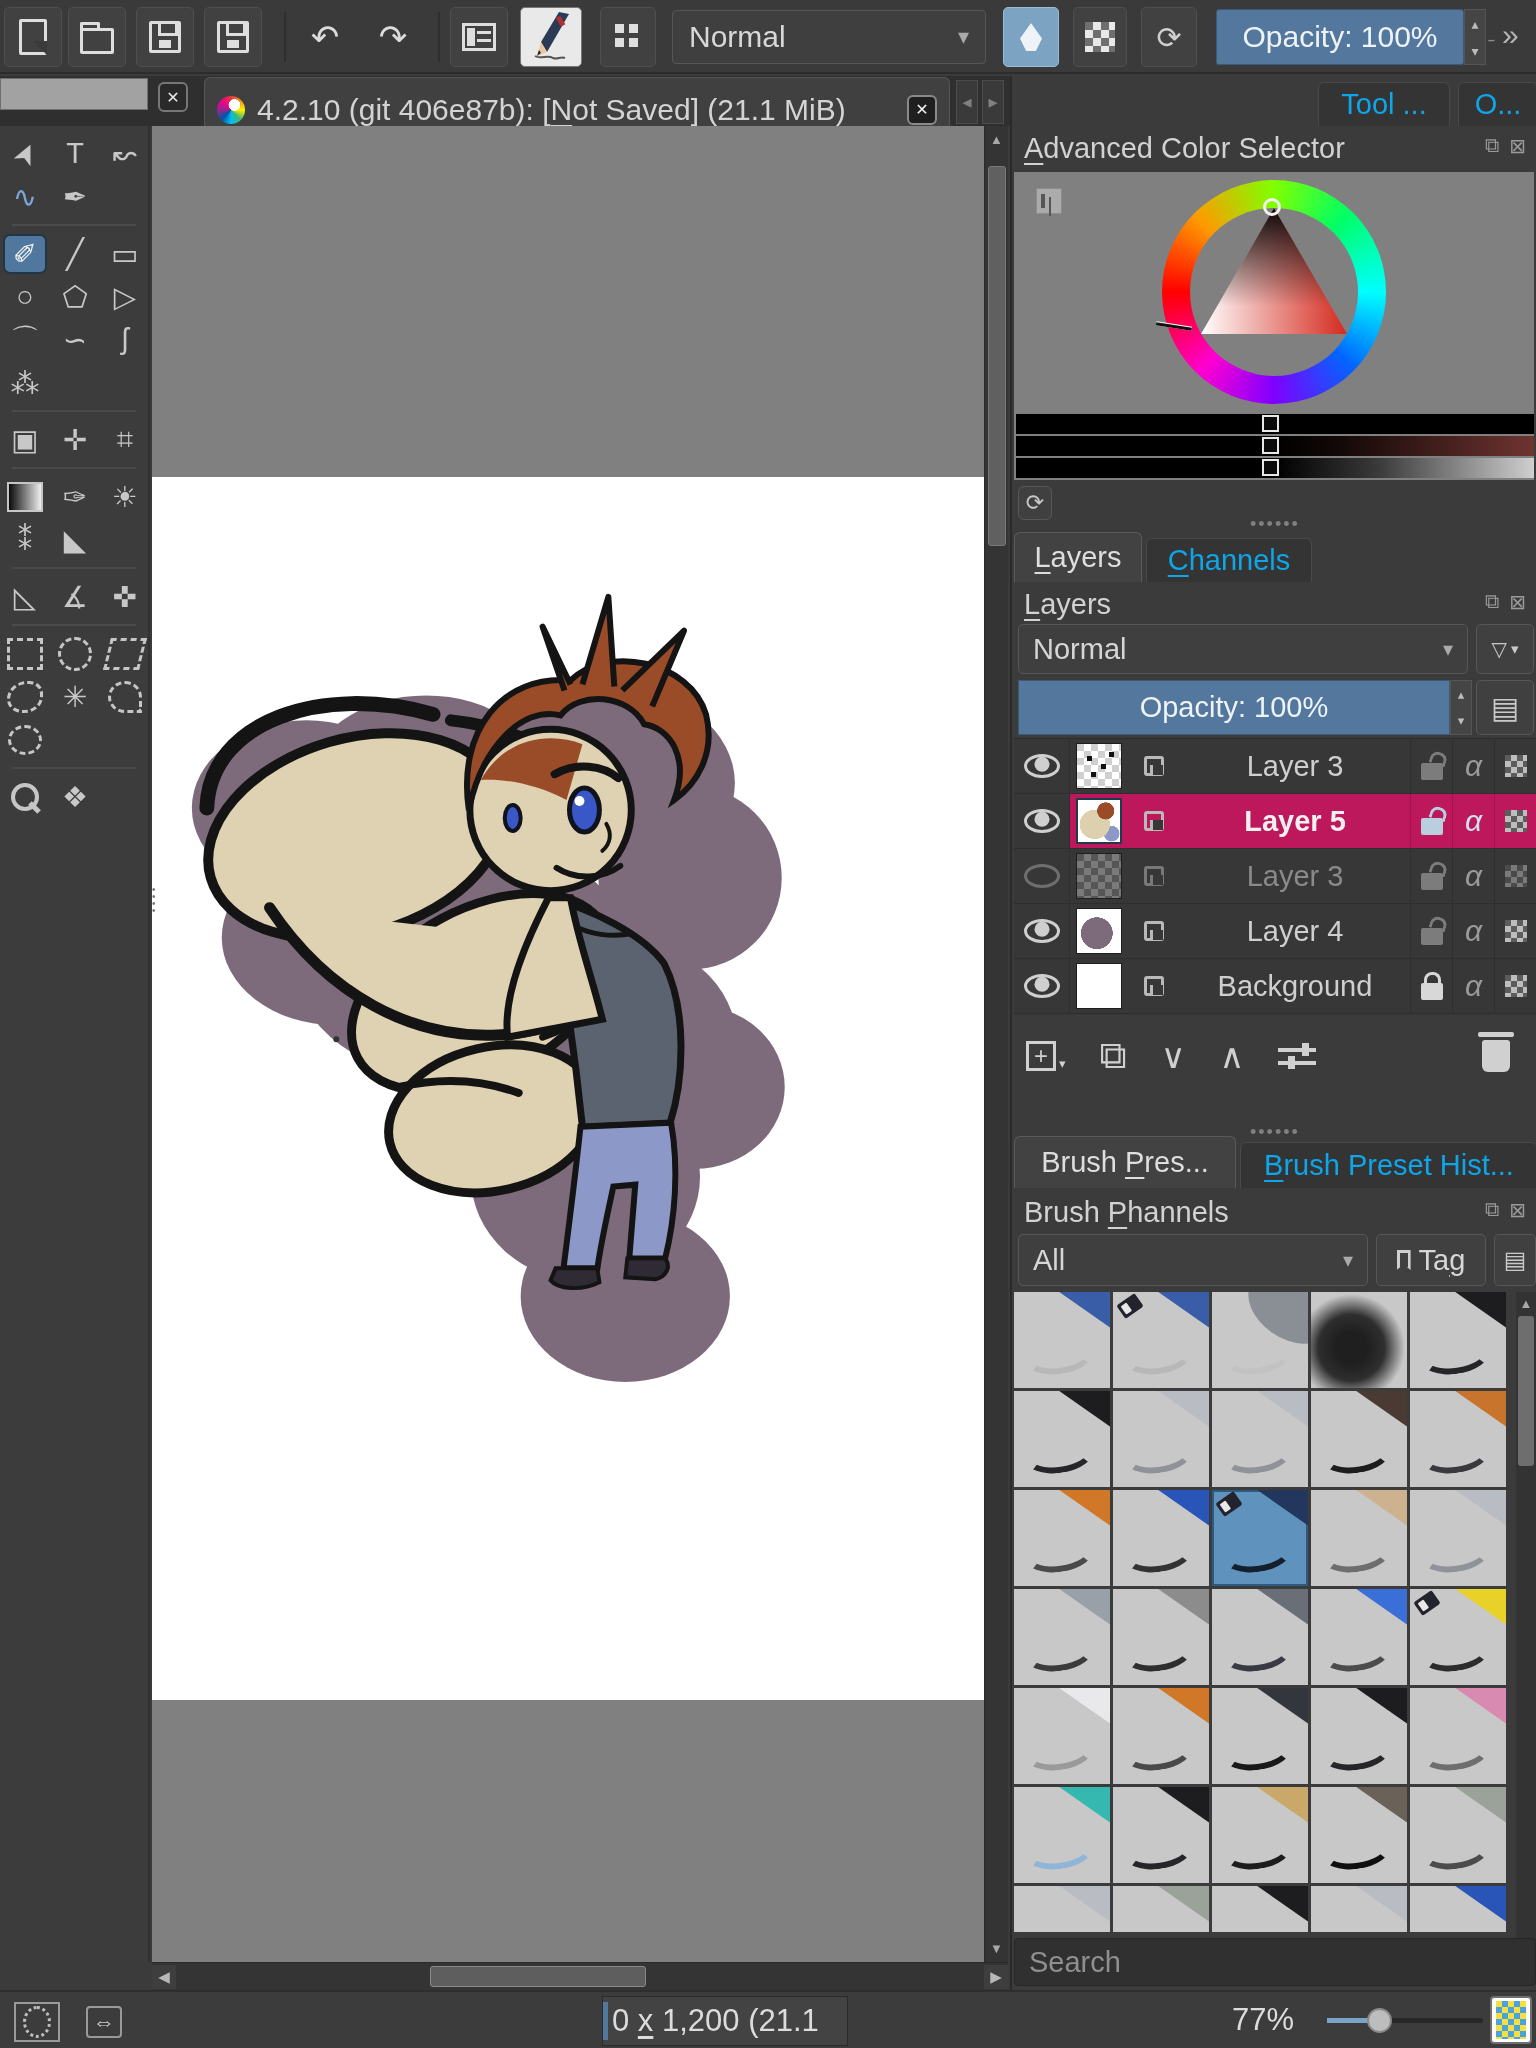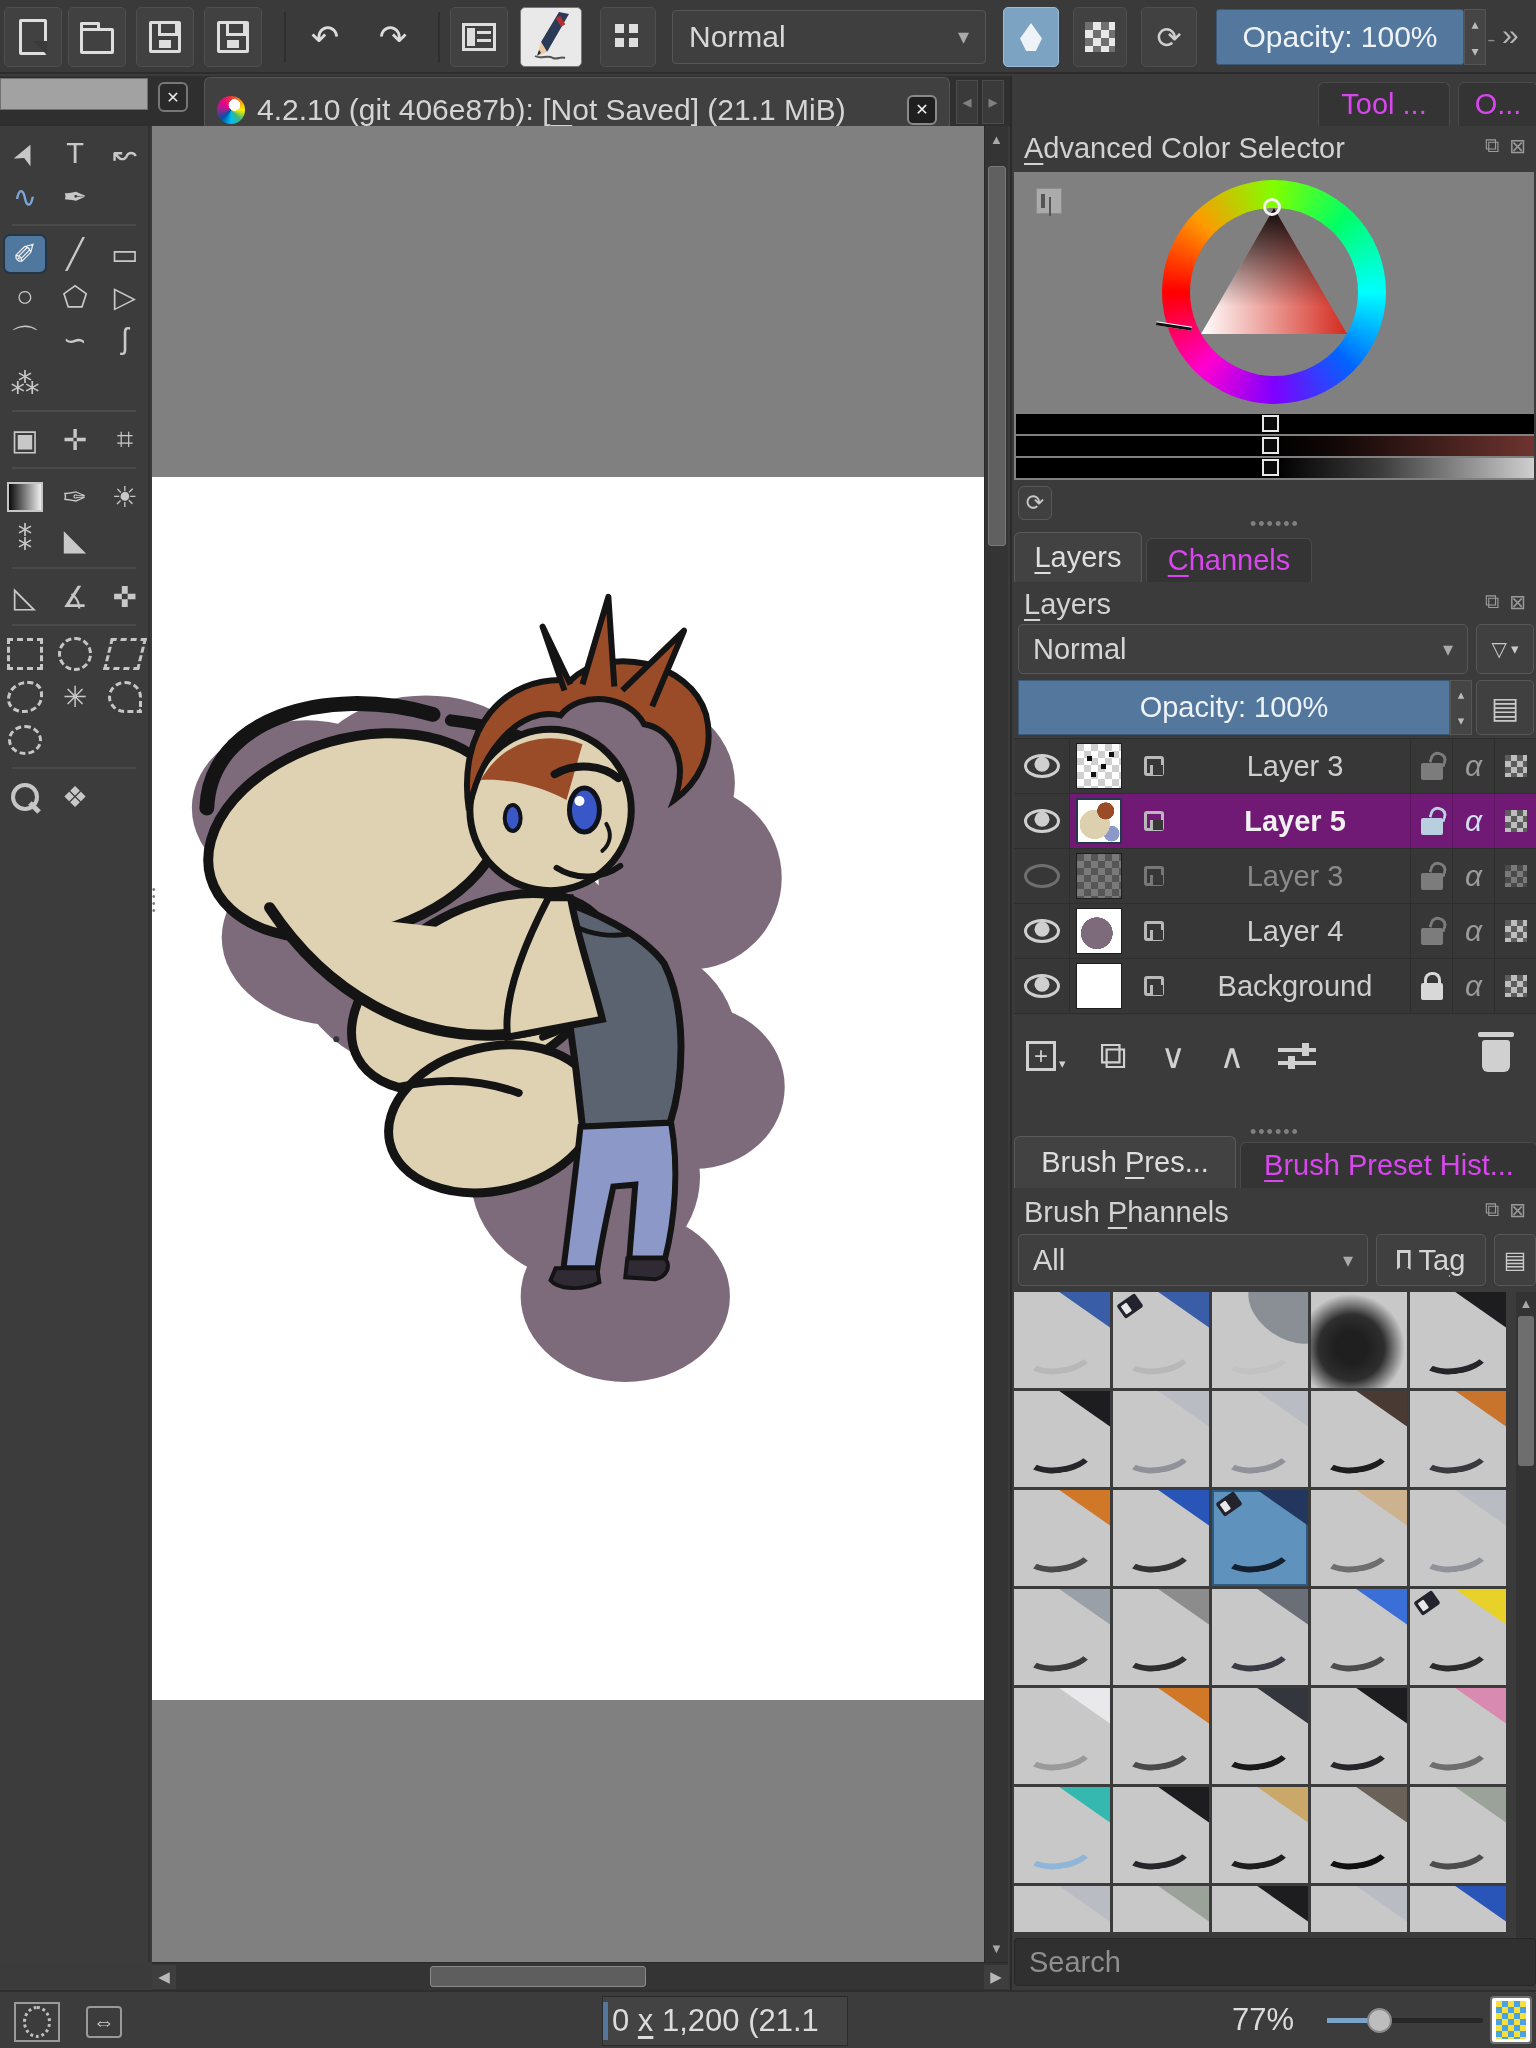--- a/index.html
+++ b/index.html
@@ -72,21 +72,21 @@
   #vscroll{left:984px;top:126px;width:24px;height:1836px;background:#343434;border-left:1px solid #2a2a2a;}
   #vthumb{position:absolute;left:3px;top:40px;width:18px;height:380px;background:#606060;border:1px solid #787878;border-radius:3px;}
   .scr-arr{position:absolute;color:#a8a8a8;font-size:13px;width:100%;text-align:center;}
   #hscroll{left:152px;top:1962px;width:856px;height:28px;background:#343434;border-top:1px solid #2a2a2a;}
   #hthumb{position:absolute;left:278px;top:3px;width:216px;height:21px;background:#5e5e5e;border:1px solid #8a8a8a;border-radius:3px;}
   .hsbtn{position:absolute;top:2px;width:24px;height:24px;color:#b8b8b8;font-size:15px;display:flex;align-items:center;justify-content:center;background:#3e3e3e;}
   .vdots{position:absolute;width:6px;color:#777;font-size:10px;line-height:7px;letter-spacing:0;}
 
   
   #rpanel{left:1010px;top:76px;width:526px;height:1914px;background:#3b3b3b;border-left:2px solid #2a2a2a;}
-  .ptab{position:absolute;background:#343434;border:1px solid #4a4a4a;border-bottom:none;border-radius:6px 6px 0 0;color:#d946ef;font-size:29px;display:flex;align-items:center;justify-content:center;}
+  .ptab{position:absolute;background:#343434;border:1px solid #4a4a4a;border-bottom:none;border-radius:6px 6px 0 0;color:#0ea5e9;font-size:29px;display:flex;align-items:center;justify-content:center;}
   .ptab.sel{background:#424242;border-color:#5a5a5a;color:#dedede;}
   .dtitle{position:absolute;font-size:29px;color:#d2d2d2;}
   .ac{text-decoration:underline;text-underline-offset:5px;}
   .dockicons{position:absolute;display:flex;gap:10px;color:#9a9a9a;font-size:20px;}
   .hdots{position:absolute;color:#808080;font-size:18px;letter-spacing:2px;}
 
   
   #csel{position:absolute;left:2px;top:96px;width:520px;height:308px;background:#808080;}
   #csopt{position:absolute;left:22px;top:16px;width:26px;height:26px;background:#ababab;border:1px solid #8c8c8c;}
   #csopt::after{content:"";position:absolute;left:4px;top:5px;width:4px;height:14px;background:#555;box-shadow:7px 2px 0 -1px #555,7px 9px 0 -1px #555;}
@@ -104,21 +104,21 @@
   
   .select-like{position:absolute;background:#3f3f3f;border:1px solid #575757;border-radius:5px;display:flex;align-items:center;padding:0 14px;font-size:29px;color:#d6d6d6;}
   .select-like .arr{margin-left:auto;color:#aaa;font-size:20px;}
   .sqbtn{position:absolute;background:#404040;border:1px solid #575757;border-radius:5px;display:flex;align-items:center;justify-content:center;color:#c9c9c9;}
   #lay-opacity{position:absolute;left:6px;top:604px;width:432px;height:55px;background:#54789d;border:1px solid #3c5a78;color:#eef3f8;font-size:29px;display:flex;align-items:center;justify-content:center;}
   #lay-spin{position:absolute;left:438px;top:604px;width:22px;height:55px;background:#454545;border:1px solid #555;display:flex;flex-direction:column;align-items:center;justify-content:space-around;font-size:13px;color:#bbb;}
   #layer-list{position:absolute;left:2px;top:662px;width:522px;height:277px;background:#373737;border-top:1px solid #2d2d2d;}
   .lrow{position:relative;height:55px;border-bottom:1px solid #2e2e2e;display:flex;align-items:center;}
   .lrow .eyec{width:56px;display:flex;align-items:center;justify-content:center;border-right:1px solid #2e2e2e;height:100%;flex:0 0 auto;}
   .lrow .rest{display:flex;align-items:center;height:100%;flex:1;}
-  .lrow.sel .rest{background:#701a75;}
+  .lrow.sel .rest{background:#be185d;}
   .thumb{width:46px;height:46px;background:#fff;border:1px solid #1e1e1e;margin:0 6px;flex:0 0 auto;}
   .th-checker{background:conic-gradient(#fff 0 25%,#cfcfcf 0 50%,#fff 0 75%,#cfcfcf 0);background-size:14px 14px;position:relative;}
   .th-checker::after{content:"";position:absolute;left:10px;top:12px;width:5px;height:5px;background:#111;box-shadow:14px 8px 0 #111,22px -4px 0 #111,4px 16px 0 #111;}
   .th-dark{background:conic-gradient(#7a7a7a 0 25%,#565656 0 50%,#7a7a7a 0 75%,#565656 0);background-size:14px 14px;}
   .th-art{background:radial-gradient(circle at 66% 26%,#9a4c28 0 20%,transparent 21%),radial-gradient(ellipse at 40% 58%,#ddd0ae 0 42%,transparent 43%),radial-gradient(circle at 80% 80%,#8c99c8 0 16%,transparent 17%),#fff;}
   .th-purple{background:radial-gradient(ellipse at 45% 55%,#7d6b7c 0 46%,transparent 47%),#fff;}
   .curlc{width:52px;display:flex;align-items:center;justify-content:center;height:100%;flex:0 0 auto;}
   .curl{width:20px;height:20px;border:3px solid #b9b9b9;border-radius:3px;position:relative;}
   .curl::after{content:"";position:absolute;right:-2px;bottom:-2px;width:10px;height:10px;background:#373737;border-left:3px solid #b9b9b9;}
   .lname{flex:1;text-align:center;font-size:29px;color:#cfcfcf;}

